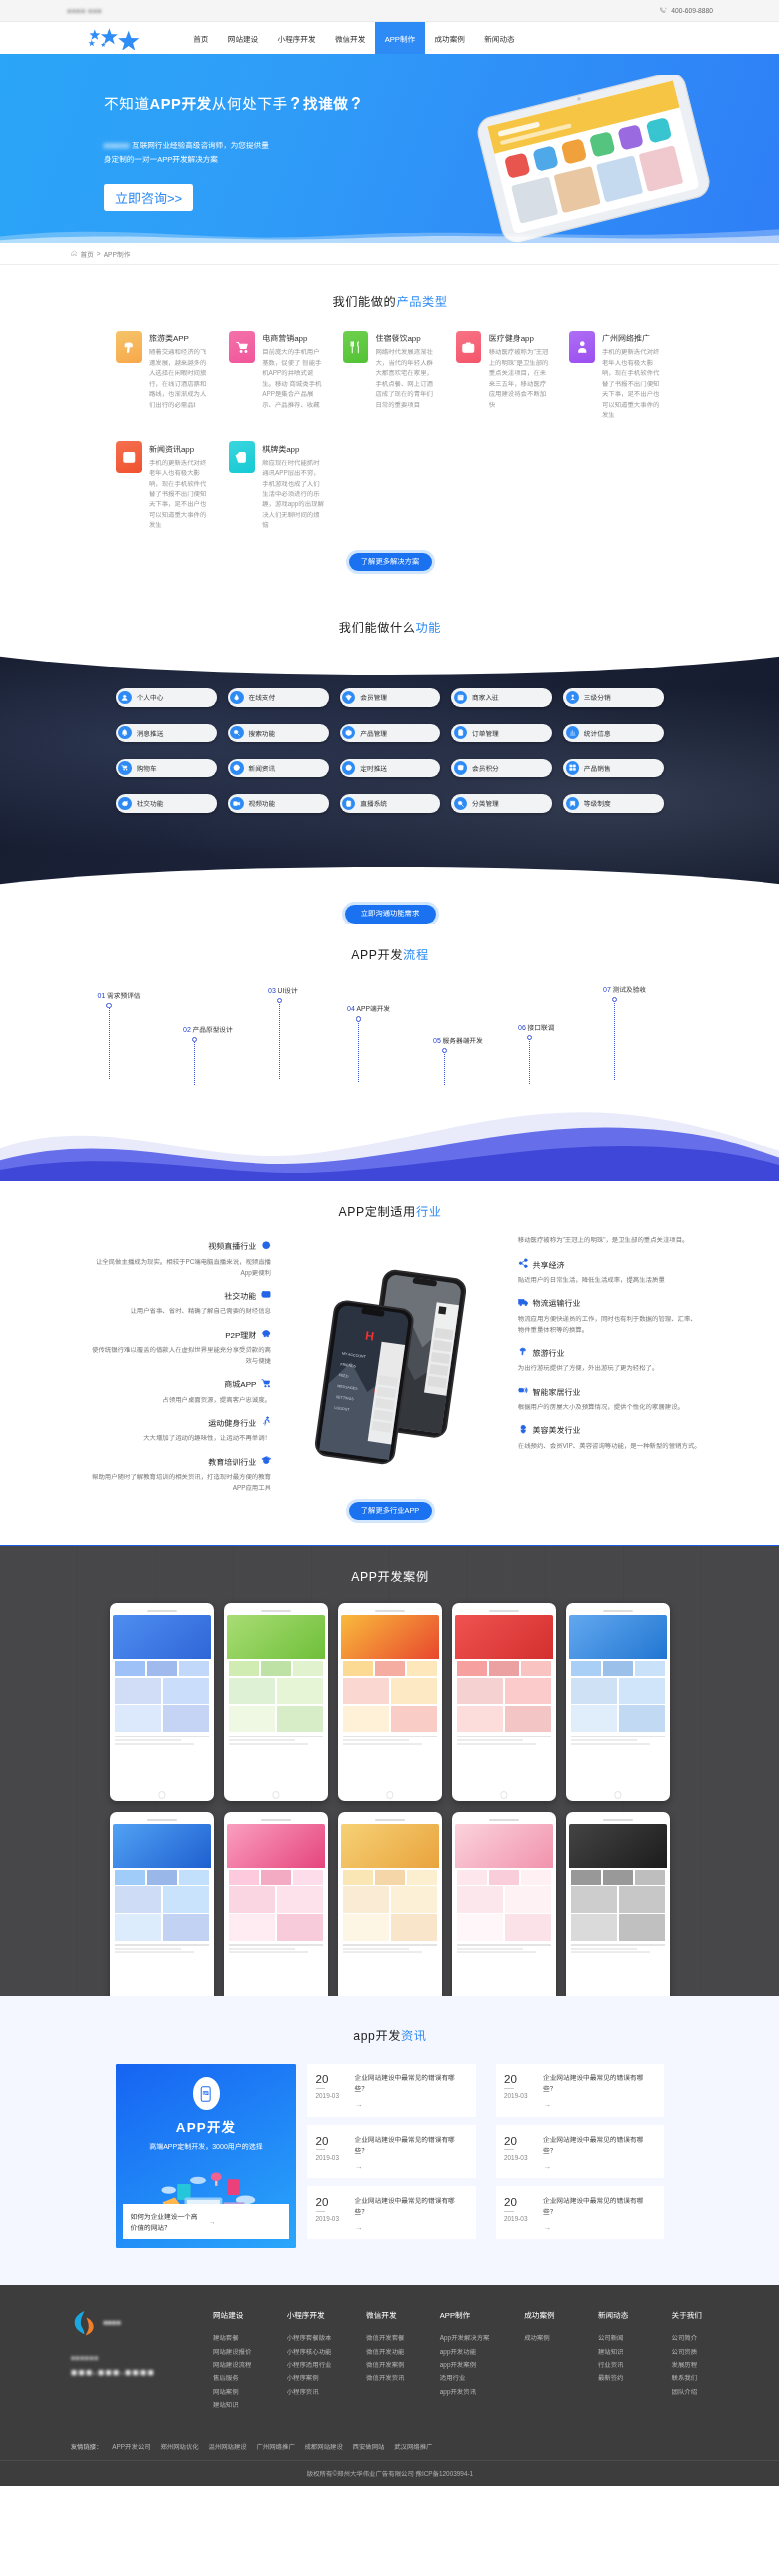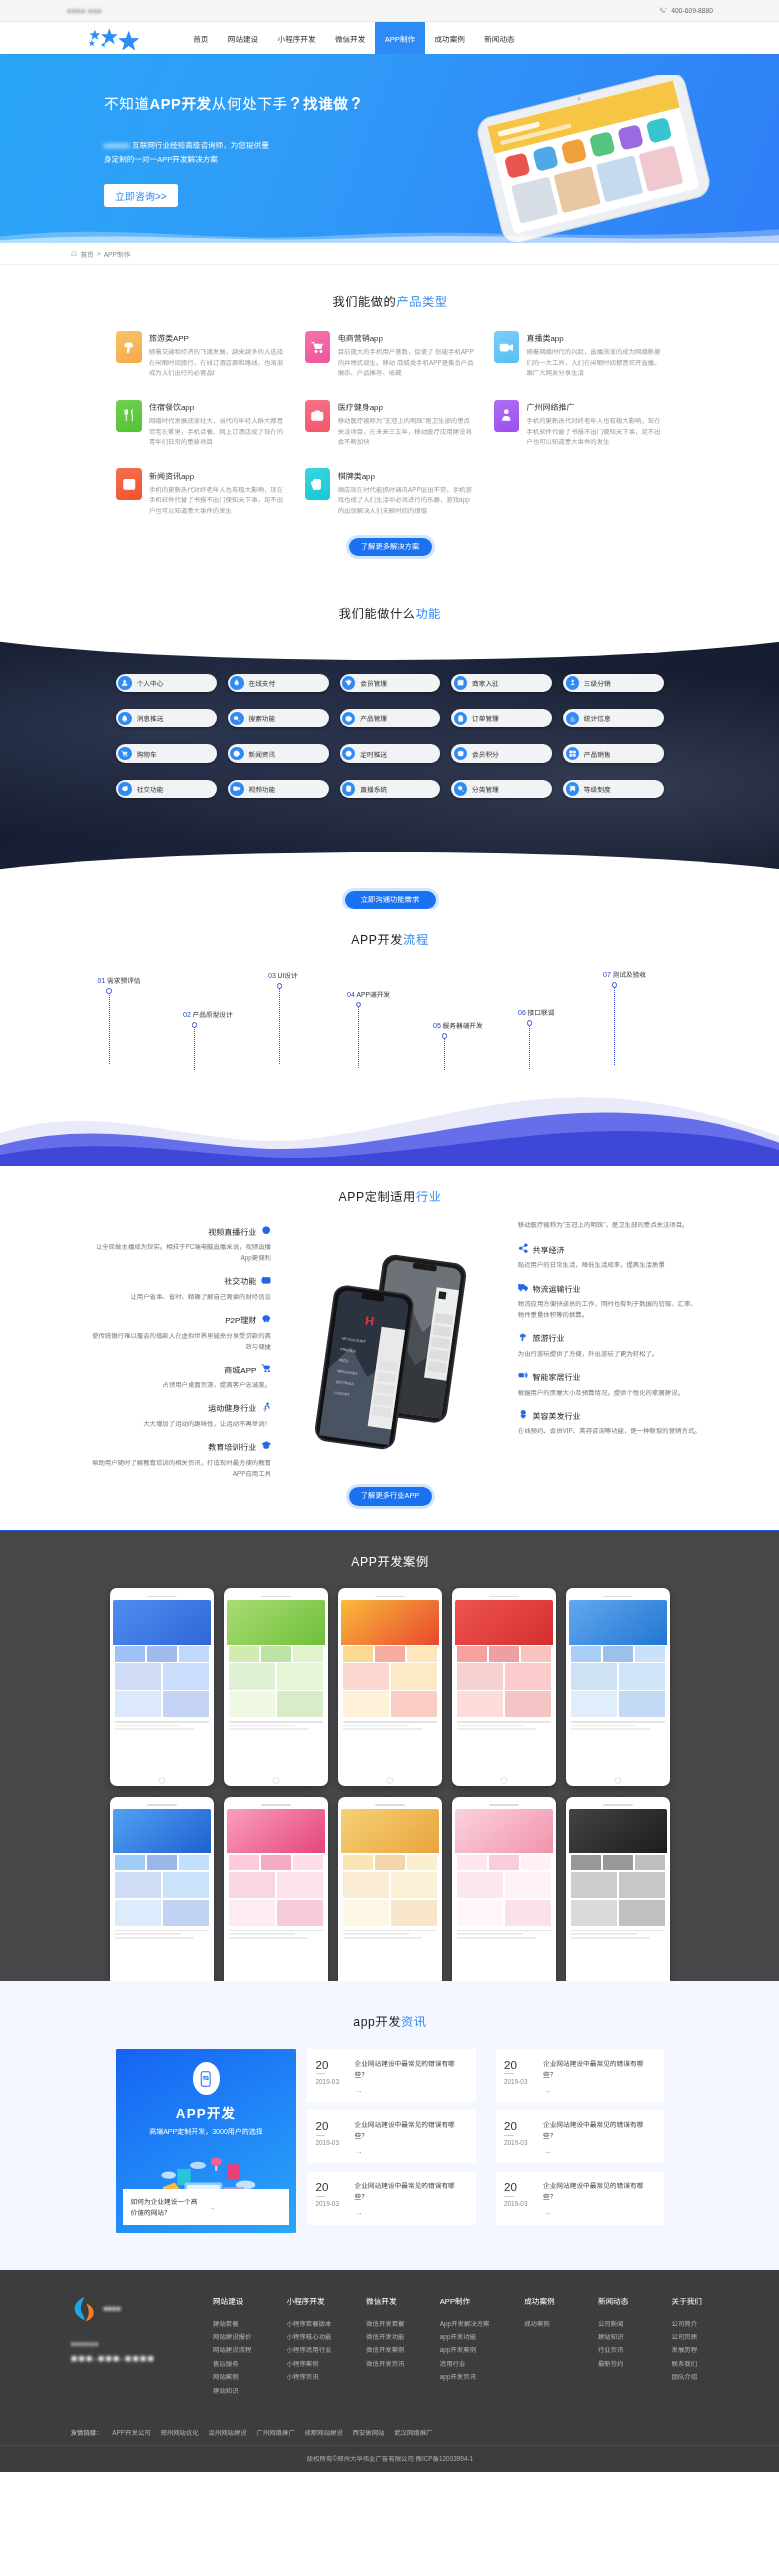--- a/index.html
+++ b/index.html
@@ -24,37 +24,37 @@
 
   
   .hero{height:189px;background:linear-gradient(110deg,#2aa5f7 0%,#2f9df8 35%,#2f7ef6 100%);position:relative;overflow:hidden}
   .hero-inner{width:646px;margin:0 auto;position:relative;height:100%}
   .hero-txt{position:absolute;left:37px;top:38px;color:#fff}
   .hero-h1{font-size:14.6px;font-weight:bold;letter-spacing:0.6px;white-space:nowrap}
   .hero-h1 .lt{font-weight:normal}
   .hero-h1 .qm{font-size:16px;font-weight:bold;margin:0 2.4px}
   .hero-sub{margin-top:25.6px;font-size:7.6px;line-height:14.6px;width:201px;opacity:.96}
   .hero-sub .blurname{filter:blur(1.9px);letter-spacing:0.6px}
-  .hero-btn{margin-top:16px;display:inline-block;background:#fff;color:#2e8bf5;font-size:10px;padding:4.3px 11px;border-radius:2.4px;cursor:pointer}
+  .hero-btn{margin-top:16px;display:inline-block;background:#fff;color:#2e8bf5;font-size:13px;padding:4.3px 11px;border-radius:2.4px;cursor:pointer}
   .hero-phone{position:absolute;right:-24.4px;top:21px;width:286px;height:168px}
   .hero-wave{position:absolute;bottom:-1.2px;left:0;width:780px;height:21px}
 
   
   .crumb{height:22px;border-bottom:0.6px solid #eee;display:flex;align-items:center}
   .crumb-inner{width:646px;margin:0 auto;display:flex;align-items:center;gap:3px;font-size:6.7px;color:#888;padding-left:3.7px}
   .crumb a{color:#888;text-decoration:none;cursor:pointer}
 
   
   .sec-title{text-align:center;font-size:12.2px;color:#222;font-weight:normal;letter-spacing:0.6px}
   .sec-title em{font-style:normal;color:#2e8bf5}
   .sec-title.light{color:#fff}
 
   
   .types{padding:27px 0 24.4px;background:#fff}
-  .types-grid{width:548px;margin:21px auto 0;display:grid;grid-template-columns:repeat(3,1fr);gap:21px 18.3px}
+  .types-grid{width:548px;margin:21px auto 0;display:grid;grid-template-columns:repeat(5,1fr);gap:21px 18.3px}
   .type-card{display:flex;gap:7.3px}
   .type-ic{width:25.6px;height:32px;border-radius:3.7px;flex:0 0 25.6px;display:flex;align-items:center;justify-content:center}
   .type-ic svg{width:14.6px;height:14.6px;fill:#fff}
   .type-body{flex:1;padding-top:1.2px}
   .type-h{font-size:8px;color:#333;margin-bottom:4.3px}
   .type-p{font-size:6.4px;color:#999;line-height:10.4px}
   .btn-pill{display:block;width:83px;margin:22px auto 0;text-align:center;background:#1a72f0;color:#fff;font-size:7.3px;line-height:18.3px;height:18.3px;border-radius:9.7px;box-shadow:0 0 0 3px rgba(46,139,245,.22);cursor:pointer}
 
   
   .fnsec{position:relative;background:#fff;padding-top:23px}
@@ -263,32 +263,20 @@
         <div class="type-ic" style="background:linear-gradient(160deg,#f472ab,#f0559a)">
           <svg viewBox="0 0 24 24" fill="none" stroke="currentColor" stroke-width="1.7" stroke-linejoin="round" stroke-linecap="round" style="stroke: rgb(255, 255, 255);">
             <path d="M3 4h3l3 10h9l2-7H8"></path>
             <circle cx="10" cy="19" r="1.6"></circle>
             <circle cx="18" cy="19" r="1.6"></circle>
           </svg>
         </div>
         <div class="type-body">
           <div class="type-h">电商营销app</div>
           <div class="type-p">目前庞大的手机用户基数，促使了 智能手机APP的井喷式诞生。移动 商城类手机APP是集合产品展示、产品推荐、收藏</div>
-        </div>
-      </div>
-      <div class="type-card">
-        <div class="type-ic" style="background:linear-gradient(160deg,#7ccdf8,#58bff5)">
-          <svg viewBox="0 0 24 24" fill="none" stroke="currentColor" stroke-width="1.7" stroke-linejoin="round" stroke-linecap="round" style="stroke: rgb(255, 255, 255);">
-            <rect x="2" y="7" width="13" height="11" rx="2"></rect>
-            <path d="M16 11l6-3v9l-6-3z"></path>
-          </svg>
-        </div>
-        <div class="type-body">
-          <div class="type-h">直播类app</div>
-          <div class="type-p">随着网络时代的兴起，直播渐渐的成为网络新星们的一大工具，人们在闲暇时间都喜欢开直播，跟广大网友分享生活</div>
         </div>
       </div>
       <div class="type-card">
         <div class="type-ic" style="background:linear-gradient(160deg,#6fd04f,#52c234)">
           <svg viewBox="0 0 24 24" fill="none" stroke="currentColor" stroke-width="1.7" stroke-linejoin="round" stroke-linecap="round" style="stroke: rgb(255, 255, 255);">
             <path d="M7 3v7M5 3v7M9 3v7M7 10v11M17 3c-2 2-2 6 0 8v10"></path>
           </svg>
         </div>
         <div class="type-body">
           <div class="type-h">住宿餐饮app</div>

